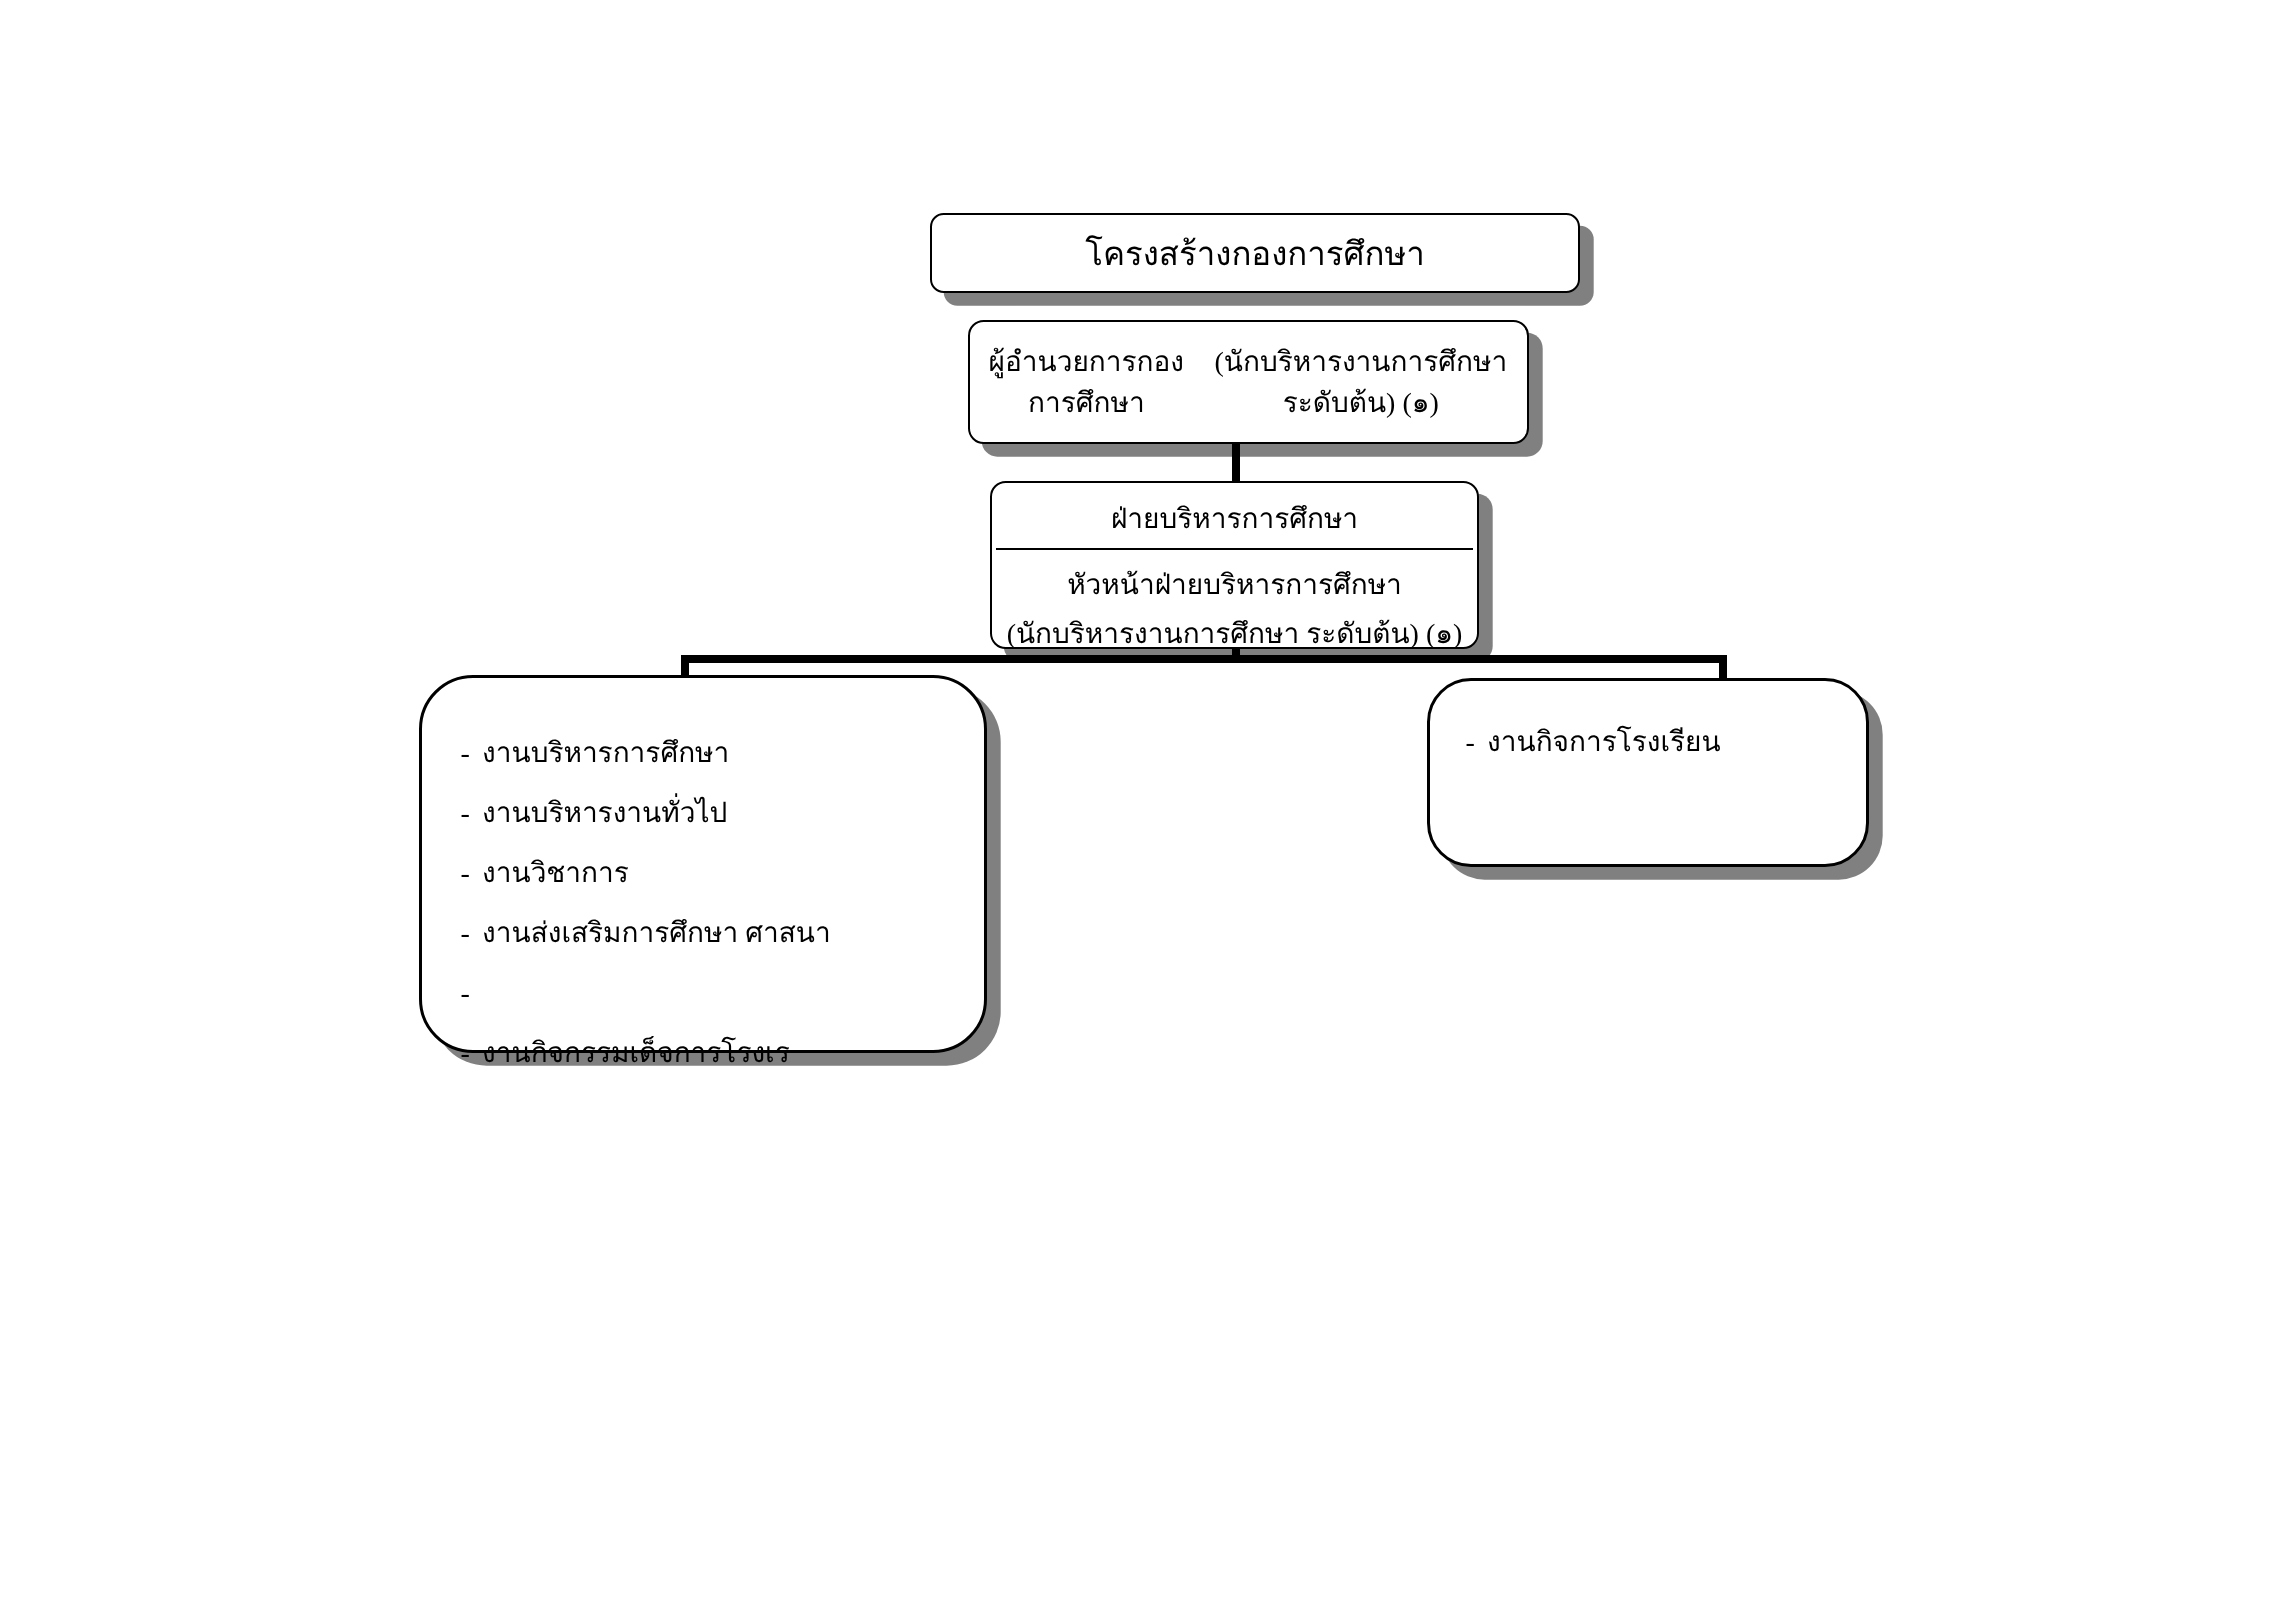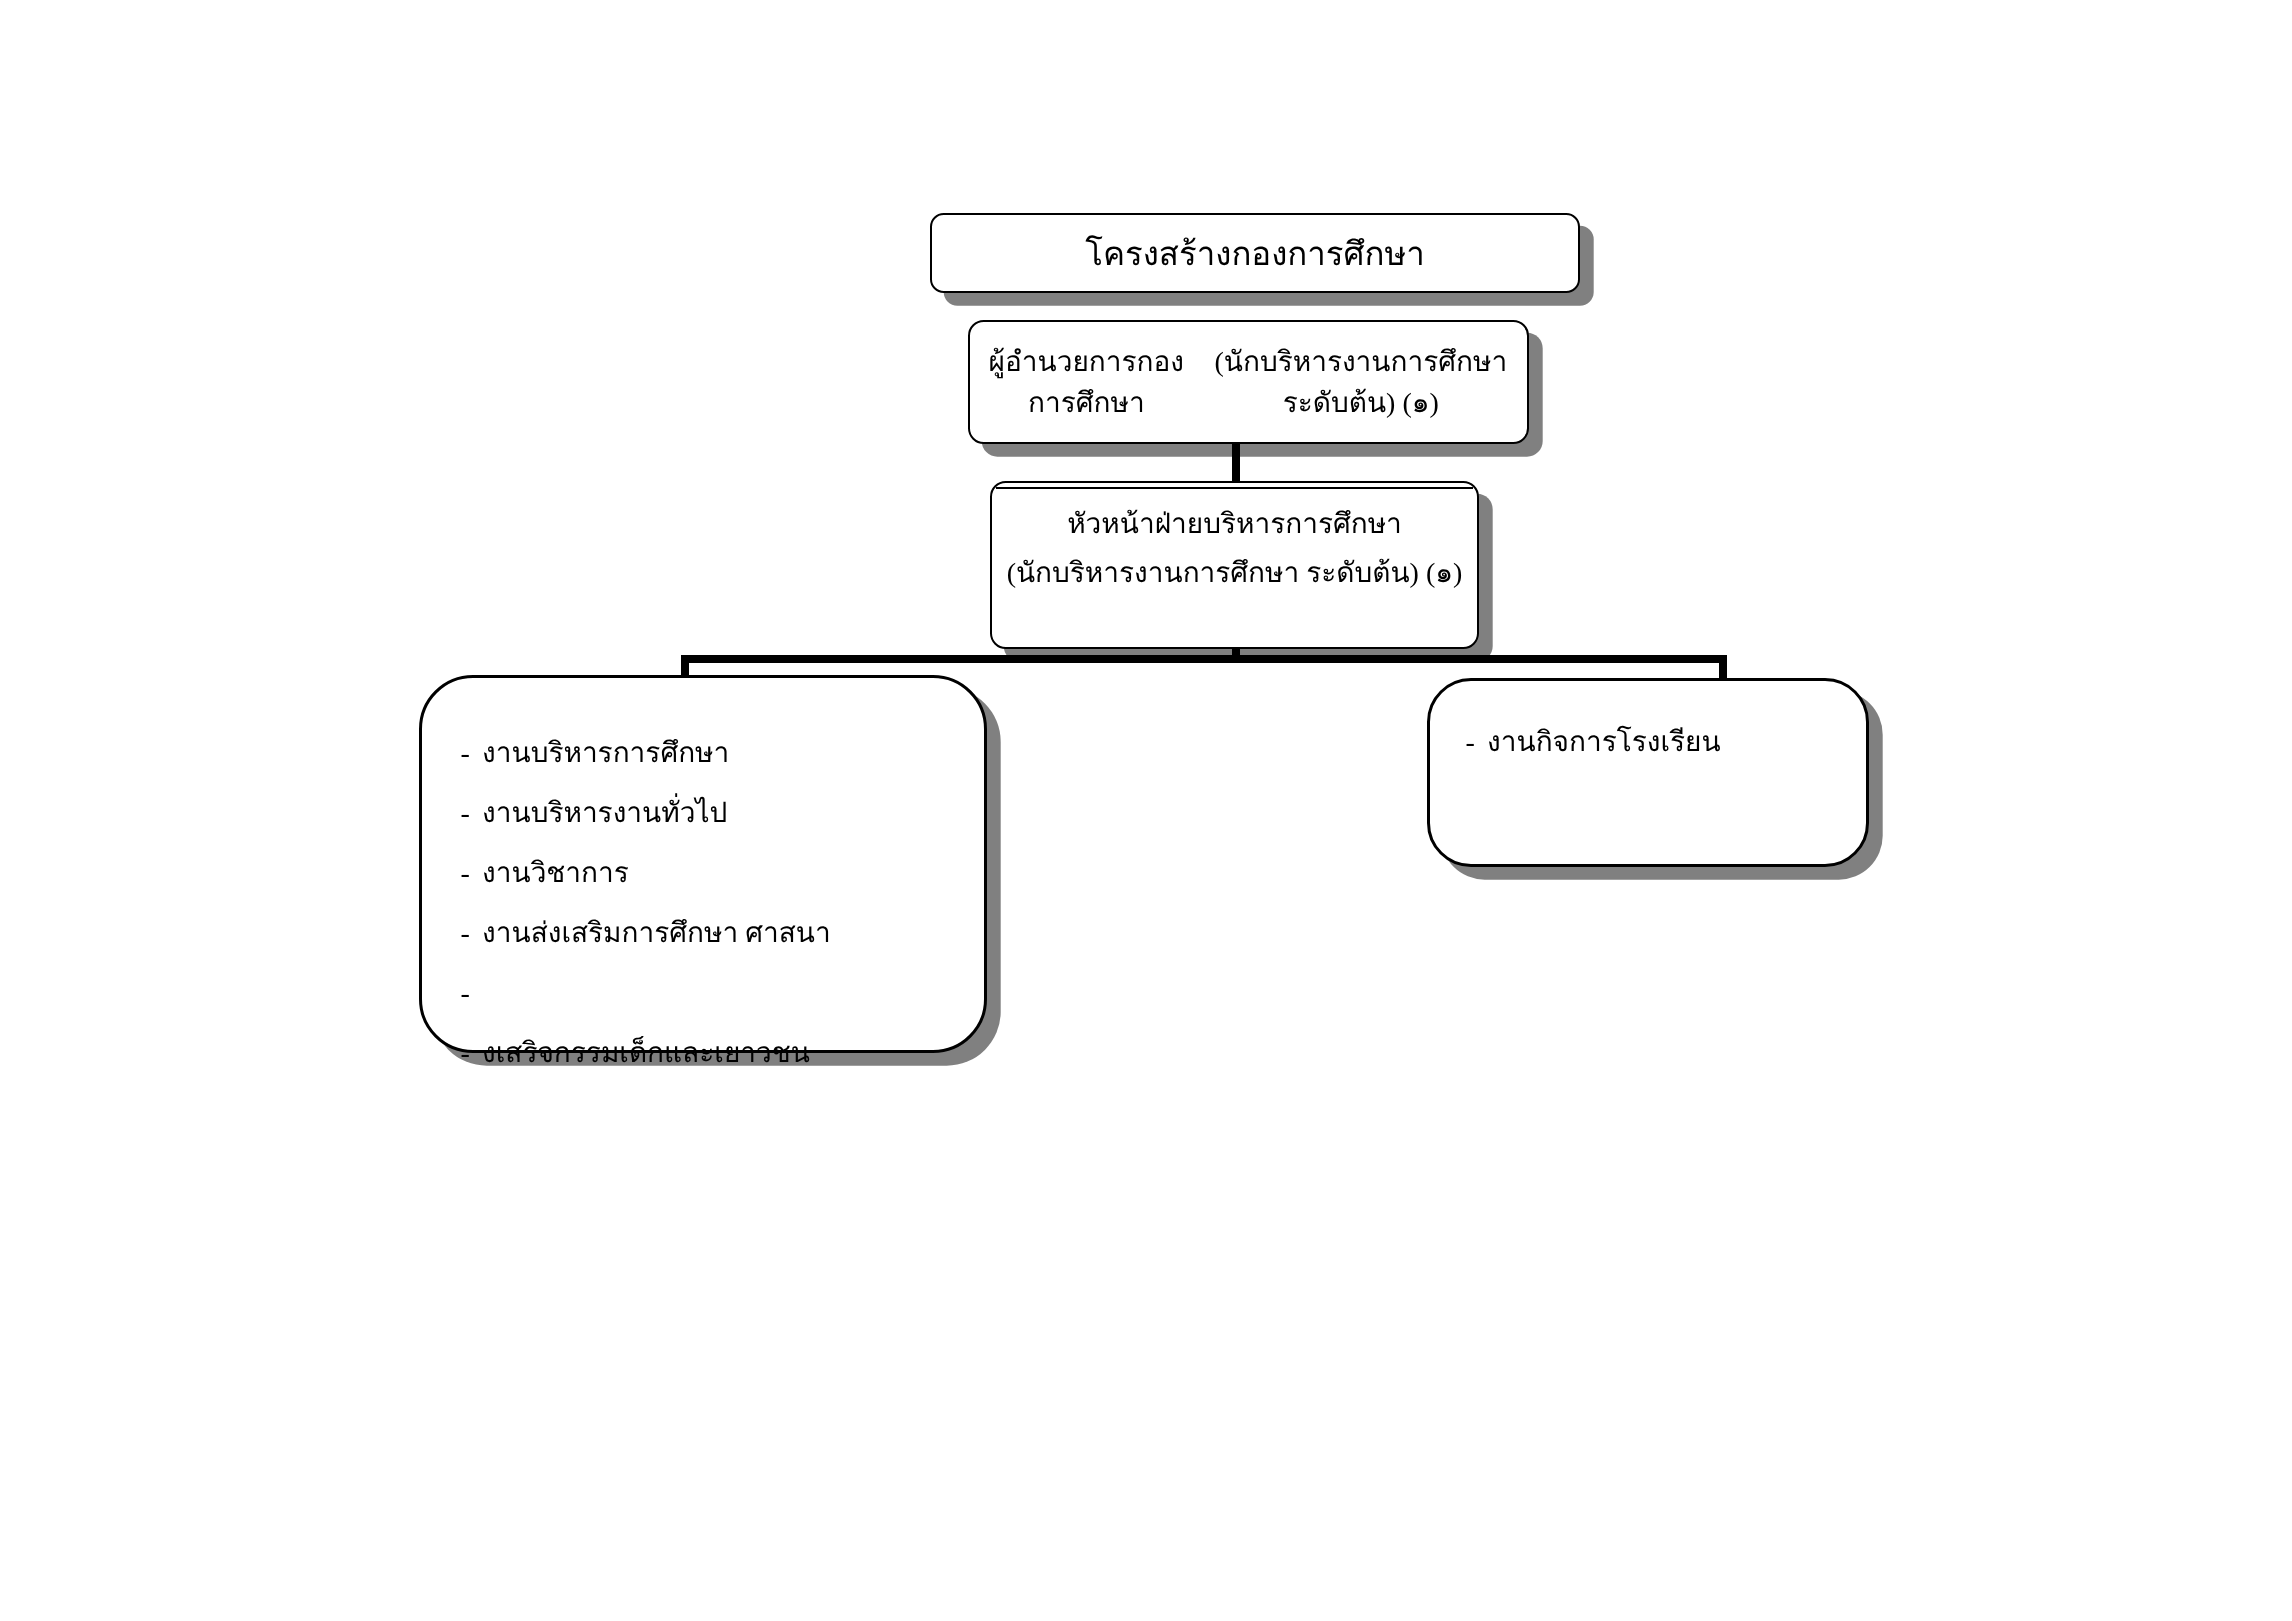--- a/index.html
+++ b/index.html
@@ -68,20 +68,21 @@
   </div>
 
   <div class="box director-box">
     <div>ผู้อำนวยการกองการศึกษา</div>
     <div>(นักบริหารงานการศึกษา ระดับต้น) (๑)</div>
   </div>
 
   <div class="connector v-line conn-director-division"></div>
 
   <div class="box division-box">
+    <div class="division-header">ฝ่ายบริหารการศึกษา</div>
     <div class="division-divider"></div>
     <div class="division-body">
       <div>หัวหน้าฝ่ายบริหารการศึกษา</div>
       <div>(นักบริหารงานการศึกษา ระดับต้น) (๑)</div>
     </div>
   </div>
 
   <div class="connector v-line conn-division-drop"></div>
   <div class="connector h-line conn-horizontal"></div>
   <div class="connector v-line conn-left-drop"></div>
@@ -103,21 +104,21 @@
         </div>
         <div class="task-row">
           <span class="dash">-</span>
           <span>งานส่งเสริมการศึกษา ศาสนา</span>
         </div>
         <div class="task-row">
           <span class="dash">-</span>
         </div>
         <div class="task-row">
           <span class="dash">-</span>
-          <span>งเสริจกรรมเด็กและเยาวชน</span>
+          <span>งานกิจกรรมเด็จการโรงเร</span>
         </div>
       </div>
   </div>
 
   <div class="box right-box">
     <div class="task-list">
         <div class="task-row">
           <span class="dash">-</span>
           <span>งานกิจการโรงเรียน</span>
         </div>

